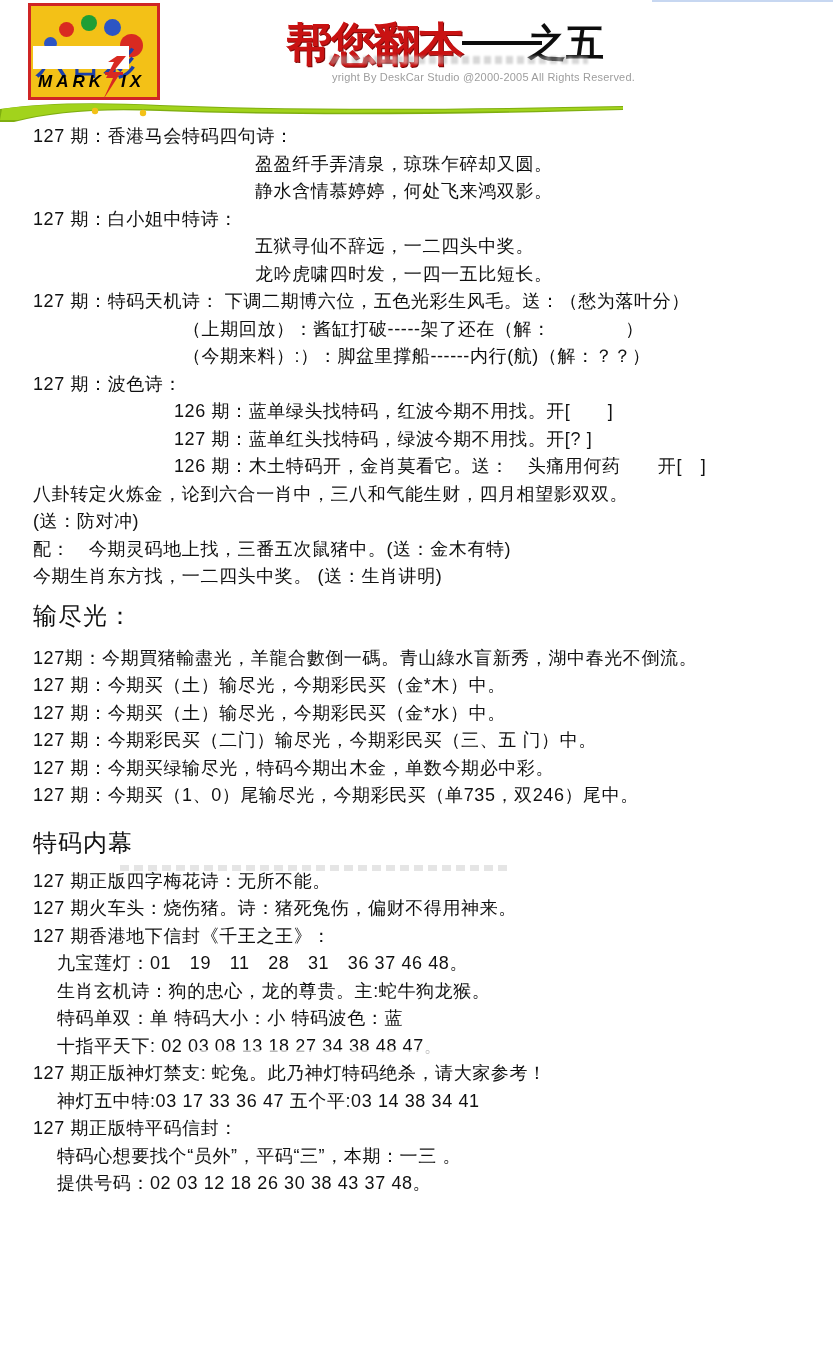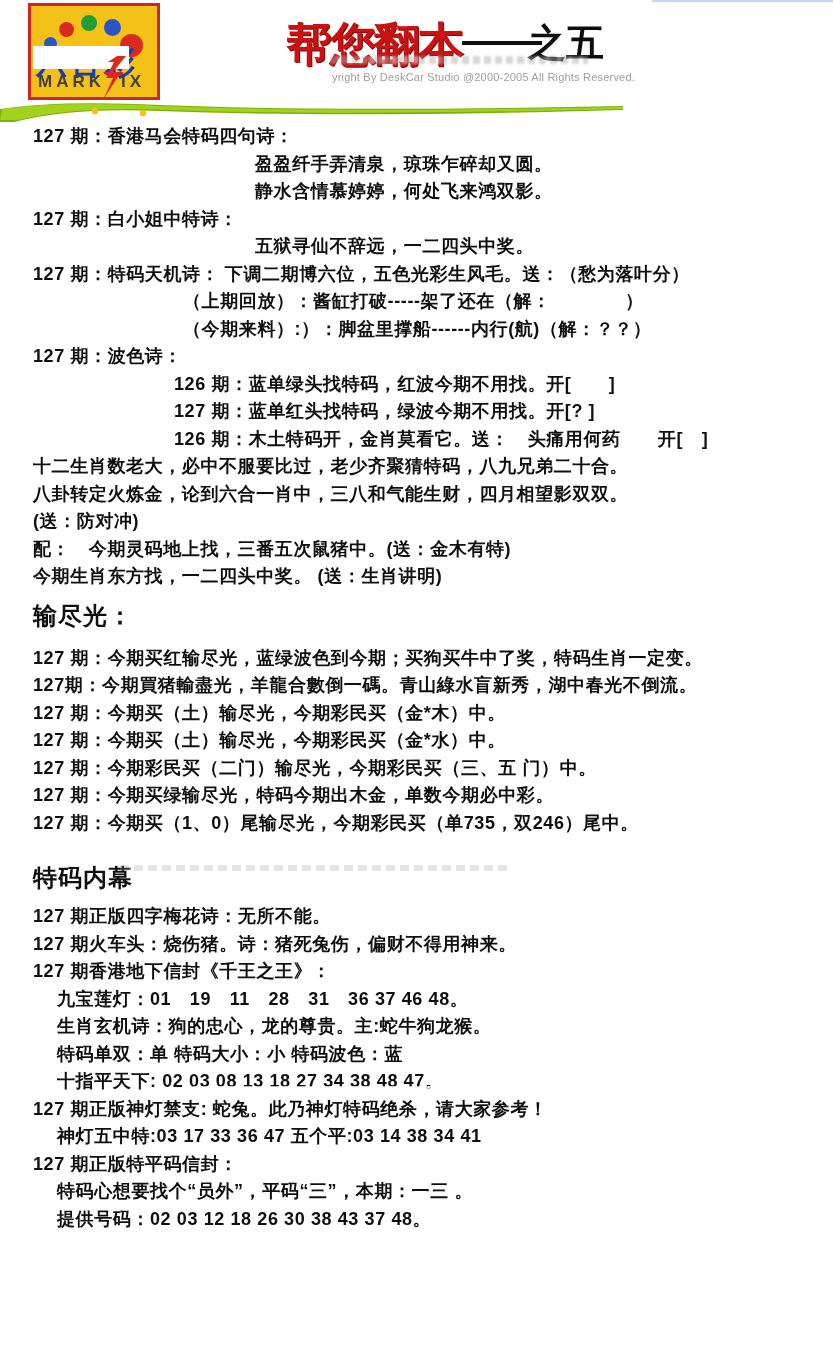--- a/index.html
+++ b/index.html
@@ -15,46 +15,46 @@
 
   .logo{position:absolute;left:28px;top:3px;width:132px;height:97px;background:#f3c117;border:3px solid #cf2525;box-sizing:border-box;}
   .dot{position:absolute;border-radius:50%;}
   .d1{left:13px;top:31px;width:13px;height:13px;}
   .d2{left:28px;top:16px;width:15px;height:15px;}
   .d3{left:50px;top:9px;width:16px;height:16px;}
   .d4{left:73px;top:13px;width:17px;height:17px;}
   .d5{left:89px;top:28px;width:23px;height:23px;}
   .logo-cn{position:absolute;left:5px;top:36px;font-size:31px;font-weight:bold;color:#1b3faa;letter-spacing:3px;font-family:"DejaVu Sans",sans-serif;}
   .censor{position:absolute;left:2px;top:40px;width:96px;height:23px;background:#ffffff;}
-  .logo-latin{position:absolute;left:7px;bottom:5px;font-size:17px;font-weight:bold;color:#404040;letter-spacing:4px;font-family:"Liberation Sans",sans-serif;}
+  .logo-latin{position:absolute;left:7px;bottom:5px;font-size:17px;font-weight:bold;color:#000000;letter-spacing:4px;font-family:"Liberation Sans",sans-serif;font-style:italic;}
   .logo-latin .gap{display:inline-block;width:16px;}
   .redbar{position:absolute;left:74px;bottom:22px;width:18px;height:3px;background:#cf2525;}
   .bolt{position:absolute;left:70px;top:50px;}
 
   .title-wrap{position:absolute;left:286px;top:2px;width:344px;height:96px;overflow:hidden;white-space:nowrap;}
   .title-main{font-size:46px;line-height:84px;font-weight:bold;color:#c91212;font-family:"DejaVu Serif","Liberation Serif",serif;text-shadow:1px 1px 0 #7a0808;letter-spacing:-2px;}
   .title-dash{display:inline-block;font-size:40px;font-weight:bold;color:#0d0d0d;transform:scaleX(2.0) translateY(-6px);transform-origin:left center;letter-spacing:0;}
   .title-suffix{display:inline-block;font-size:38px;font-weight:bold;color:#0d0d0d;margin-left:26px;transform:translateY(-4px);font-family:"DejaVu Sans",sans-serif;}
 
   .wm-smudge{position:absolute;left:330px;top:56px;width:258px;height:8px;opacity:.45;filter:blur(1px);
     background:repeating-linear-gradient(90deg,#a8a8a8 0 7px,#ffffff 7px 11px);}
   .wm-text{position:absolute;left:332px;top:71px;font-size:11px;color:#9d9d9d;letter-spacing:.2px;white-space:nowrap;}
 
   .band{position:absolute;left:0;top:98px;}
 
   
-  .content{position:absolute;top:123px;left:33px;width:795px;font-weight:bold;}
+  .content{position:absolute;top:123px;left:33px;width:795px;font-weight:normal;}
   .ln{font-size:18px;line-height:27.5px;letter-spacing:.6px;white-space:pre;position:relative;}
   .n{padding-left:0;}
   .poem{padding-left:222px;}
   .mid{padding-left:150px;}
   .mid2{padding-left:141px;}
   .sub{padding-left:24px;}
   .h1{font-size:24px;line-height:34px;margin:8px 0 12px;letter-spacing:1px;}
-  .h2{font-size:24px;line-height:34px;margin:24px 0 8px;letter-spacing:1px;}
+  .h2{font-size:24px;line-height:34px;margin:16px 0 8px;letter-spacing:1px;}
   .cut::after{content:"";position:absolute;left:160px;bottom:3px;width:300px;height:7px;background:rgba(255,255,255,.7);}
   .smudge2{position:absolute;left:120px;top:865px;width:390px;height:6px;opacity:.25;filter:blur(.5px);
     background:repeating-linear-gradient(90deg,#9a9a9a 0 9px,#ffffff 9px 14px);}
 </style>
 </head>
 <body>
 
 <div class="hdr">
   <div class="topline"></div>
 
@@ -87,34 +87,33 @@
     <circle cx="143" cy="15" r="3.2" fill="#f3c117"></circle>
   </svg>
 </div>
 
 <div class="content">
     <div class="ln n">127 期：香港马会特码四句诗：</div>
     <div class="ln poem">盈盈纤手弄清泉，琼珠乍碎却又圆。</div>
     <div class="ln poem">静水含情慕婷婷，何处飞来鸿双影。</div>
     <div class="ln n">127 期：白小姐中特诗：</div>
     <div class="ln poem">五狱寻仙不辞远，一二四头中奖。</div>
+    <div class="ln poem">龙吟虎啸四时发，一四一五比短长。</div>
     <div class="ln n">127 期：特码天机诗： 下调二期博六位，五色光彩生风毛。送：（愁为落叶分）</div>
     <div class="ln mid">（上期回放）：酱缸打破-----架了还在（解：　　　　）</div>
     <div class="ln mid">（今期来料）:）：脚盆里撑船------内行(航)（解：？？）</div>
     <div class="ln n">127 期：波色诗：</div>
     <div class="ln mid2">126 期：蓝单绿头找特码，红波今期不用找。开[　　]</div>
     <div class="ln mid2">127 期：蓝单红头找特码，绿波今期不用找。开[? ]</div>
     <div class="ln mid2">126 期：木土特码开，金肖莫看它。送：　头痛用何药　　开[　]</div>
-    <div class="ln n">十二生肖数老大，必中不服要比过，老少齐聚猜特码，八九兄弟二十合。</div>
     <div class="ln n">八卦转定火炼金，论到六合一肖中，三八和气能生财，四月相望影双双。</div>
     <div class="ln n">(送：防对冲)</div>
     <div class="ln n">配：　今期灵码地上找，三番五次鼠猪中。(送：金木有特)</div>
     <div class="ln n">今期生肖东方找，一二四头中奖。 (送：生肖讲明)</div>
     <div class="ln h1">输尽光：</div>
-    <div class="ln n">127 期：今期买红输尽光，蓝绿波色到今期；买狗买牛中了奖，特码生肖一定变。</div>
     <div class="ln n">127期：今期買猪輸盡光，羊龍合數倒一碼。青山綠水盲新秀，湖中春光不倒流。</div>
     <div class="ln n">127 期：今期买（土）输尽光，今期彩民买（金*木）中。</div>
     <div class="ln n">127 期：今期买（土）输尽光，今期彩民买（金*水）中。</div>
     <div class="ln n">127 期：今期彩民买（二门）输尽光，今期彩民买（三、五 门）中。</div>
     <div class="ln n">127 期：今期买绿输尽光，特码今期出木金，单数今期必中彩。</div>
     <div class="ln n">127 期：今期买（1、0）尾输尽光，今期彩民买（单735，双246）尾中。</div>
     <div class="ln h2">特码内幕</div>
     <div class="ln n">127 期正版四字梅花诗：无所不能。</div>
     <div class="ln n">127 期火车头：烧伤猪。诗：猪死兔伤，偏财不得用神来。</div>
     <div class="ln n">127 期香港地下信封《千王之王》：</div>

